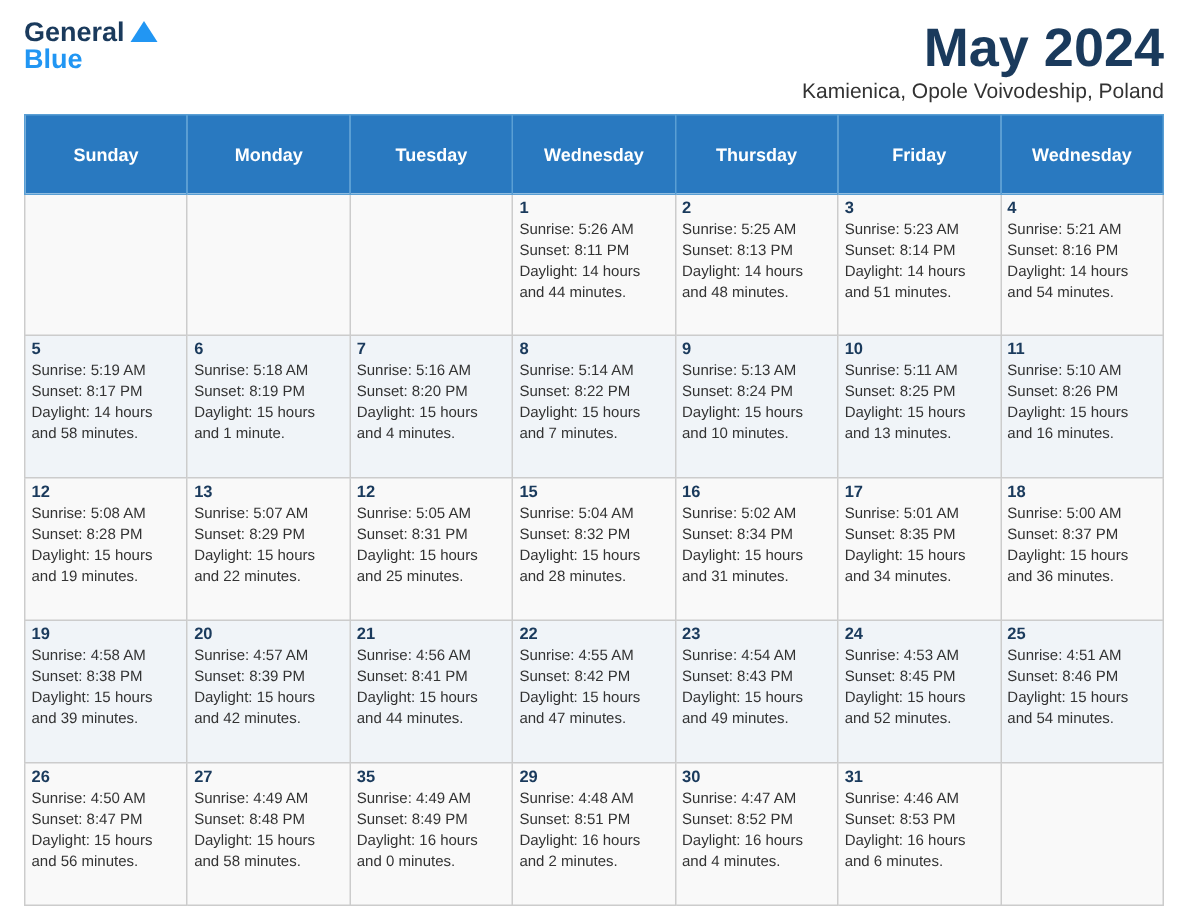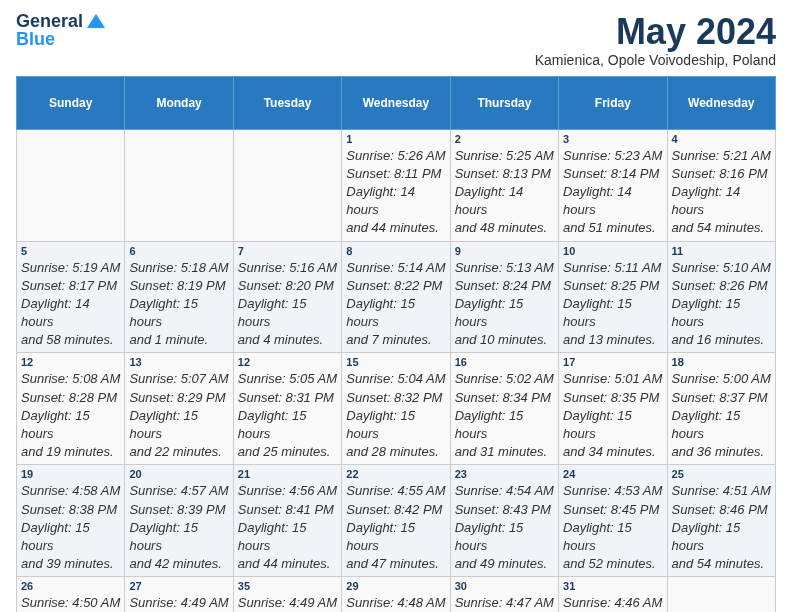--- a/index.html
+++ b/index.html
@@ -77,24 +77,23 @@
     .calendar-table tbody tr:nth-child(even) td {
       background: #f0f4f8;
     }
     .day-num {
       font-size: 11px;
       font-weight: bold;
       color: #1a3a5c;
       margin-bottom: 2px;
     }
     .day-info {
-      font-size: 13px;
+      font-size: 10px;
       color: #333;
       line-height: 1.4;
-      font-style: italic;
     }
     .empty-cell {
       background: #f9f9f9 !important;
     }
   </style>
 </head>
 <body>
 
 <div class="page">
   <div class="header">

